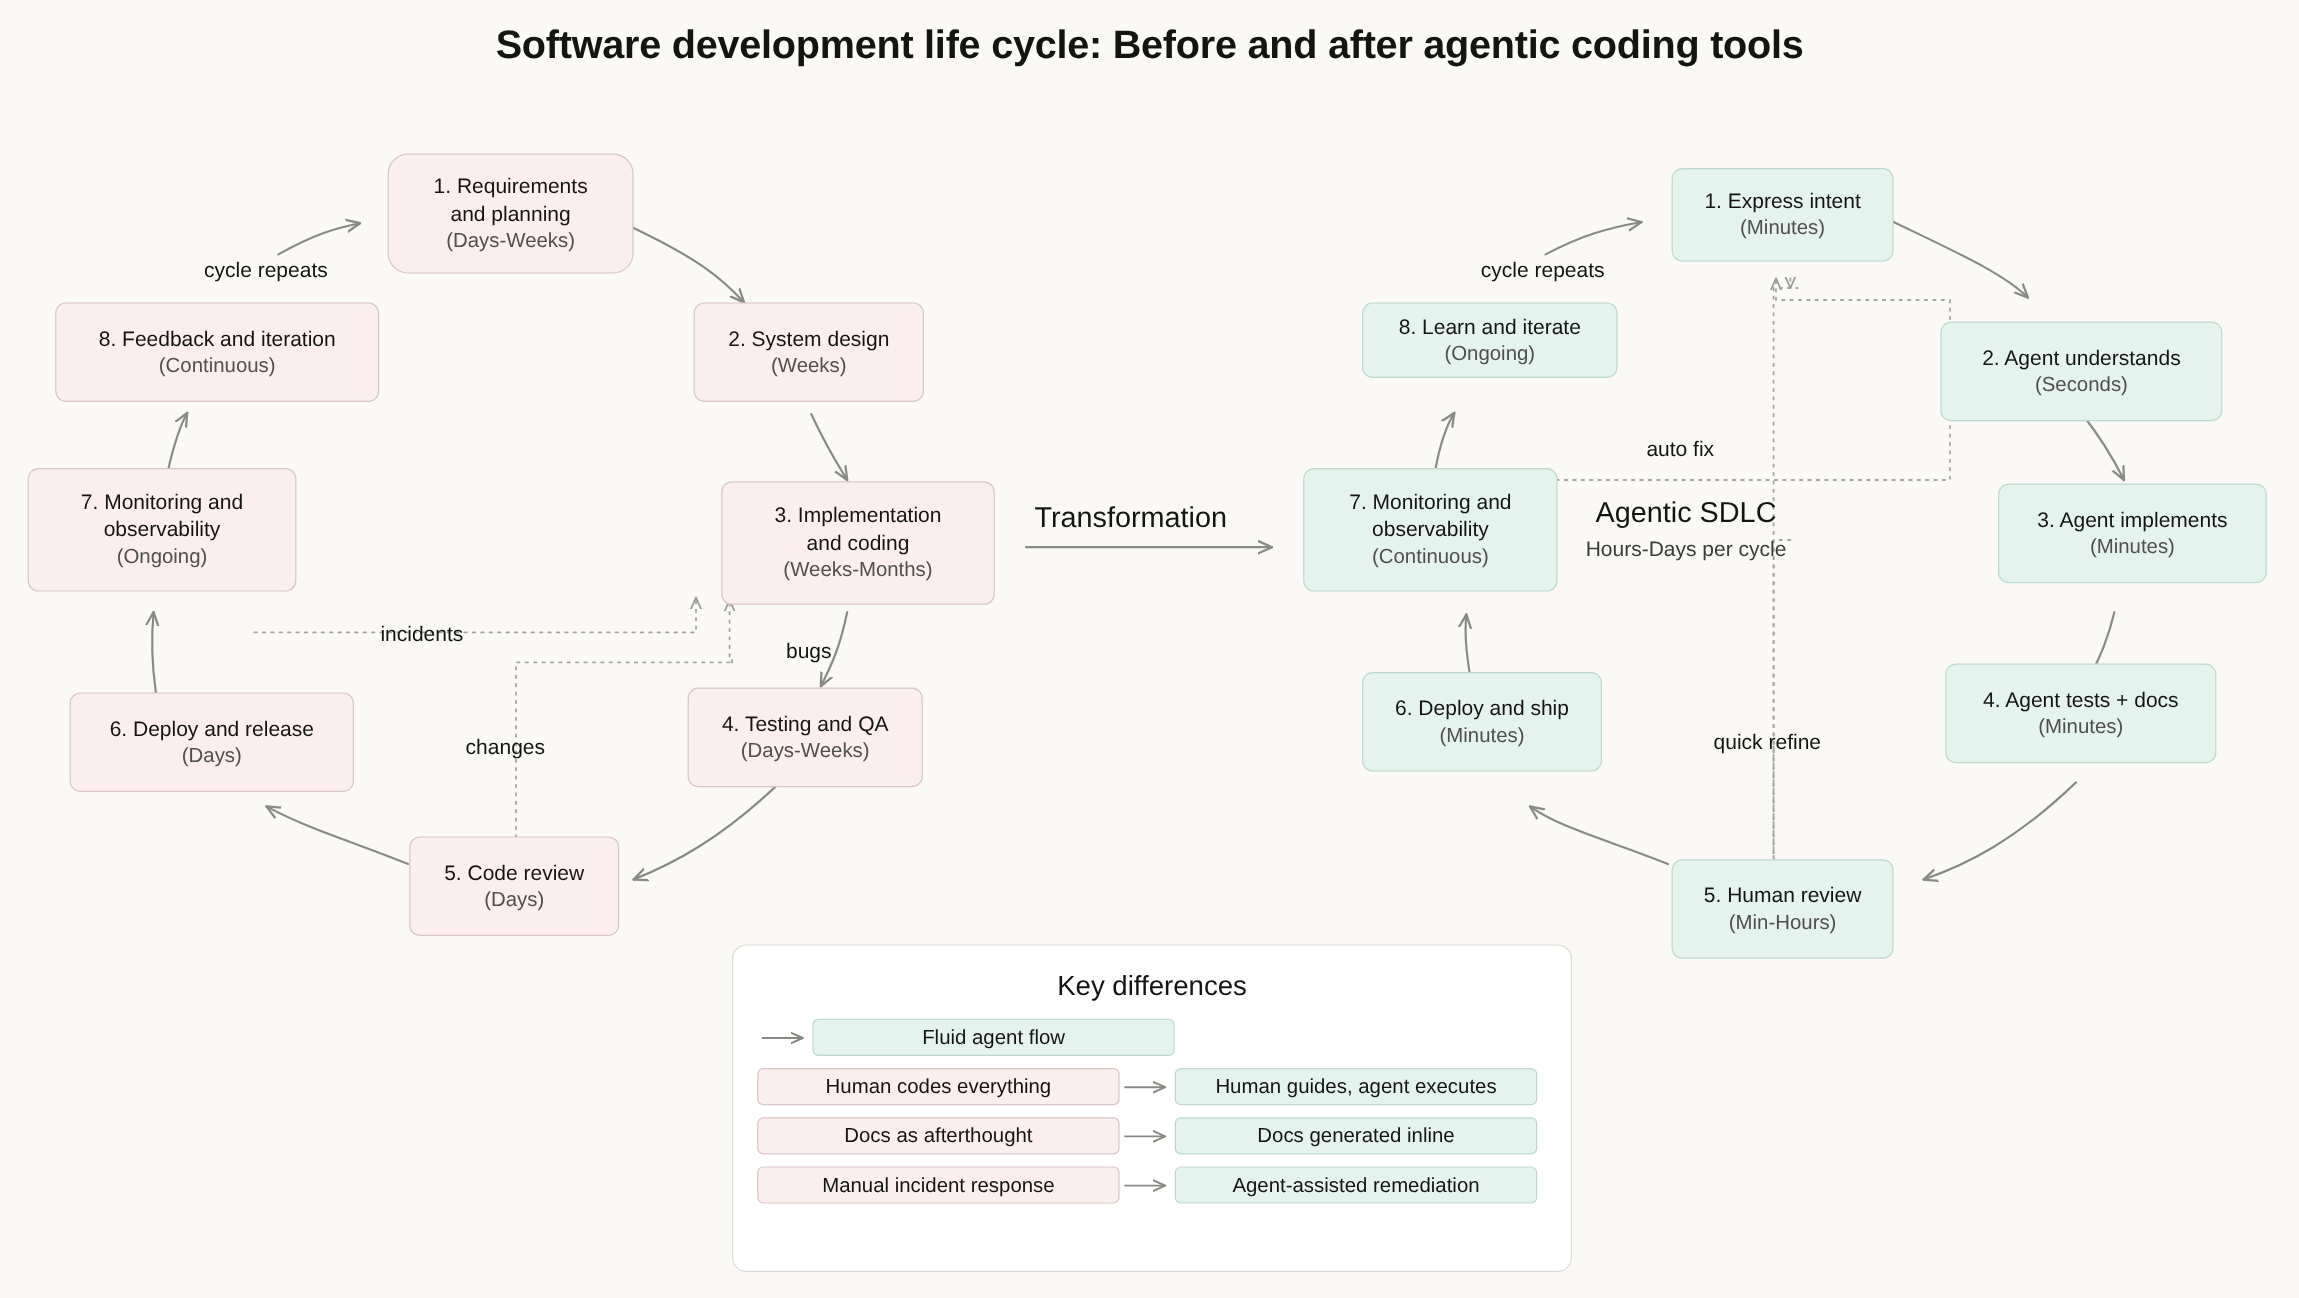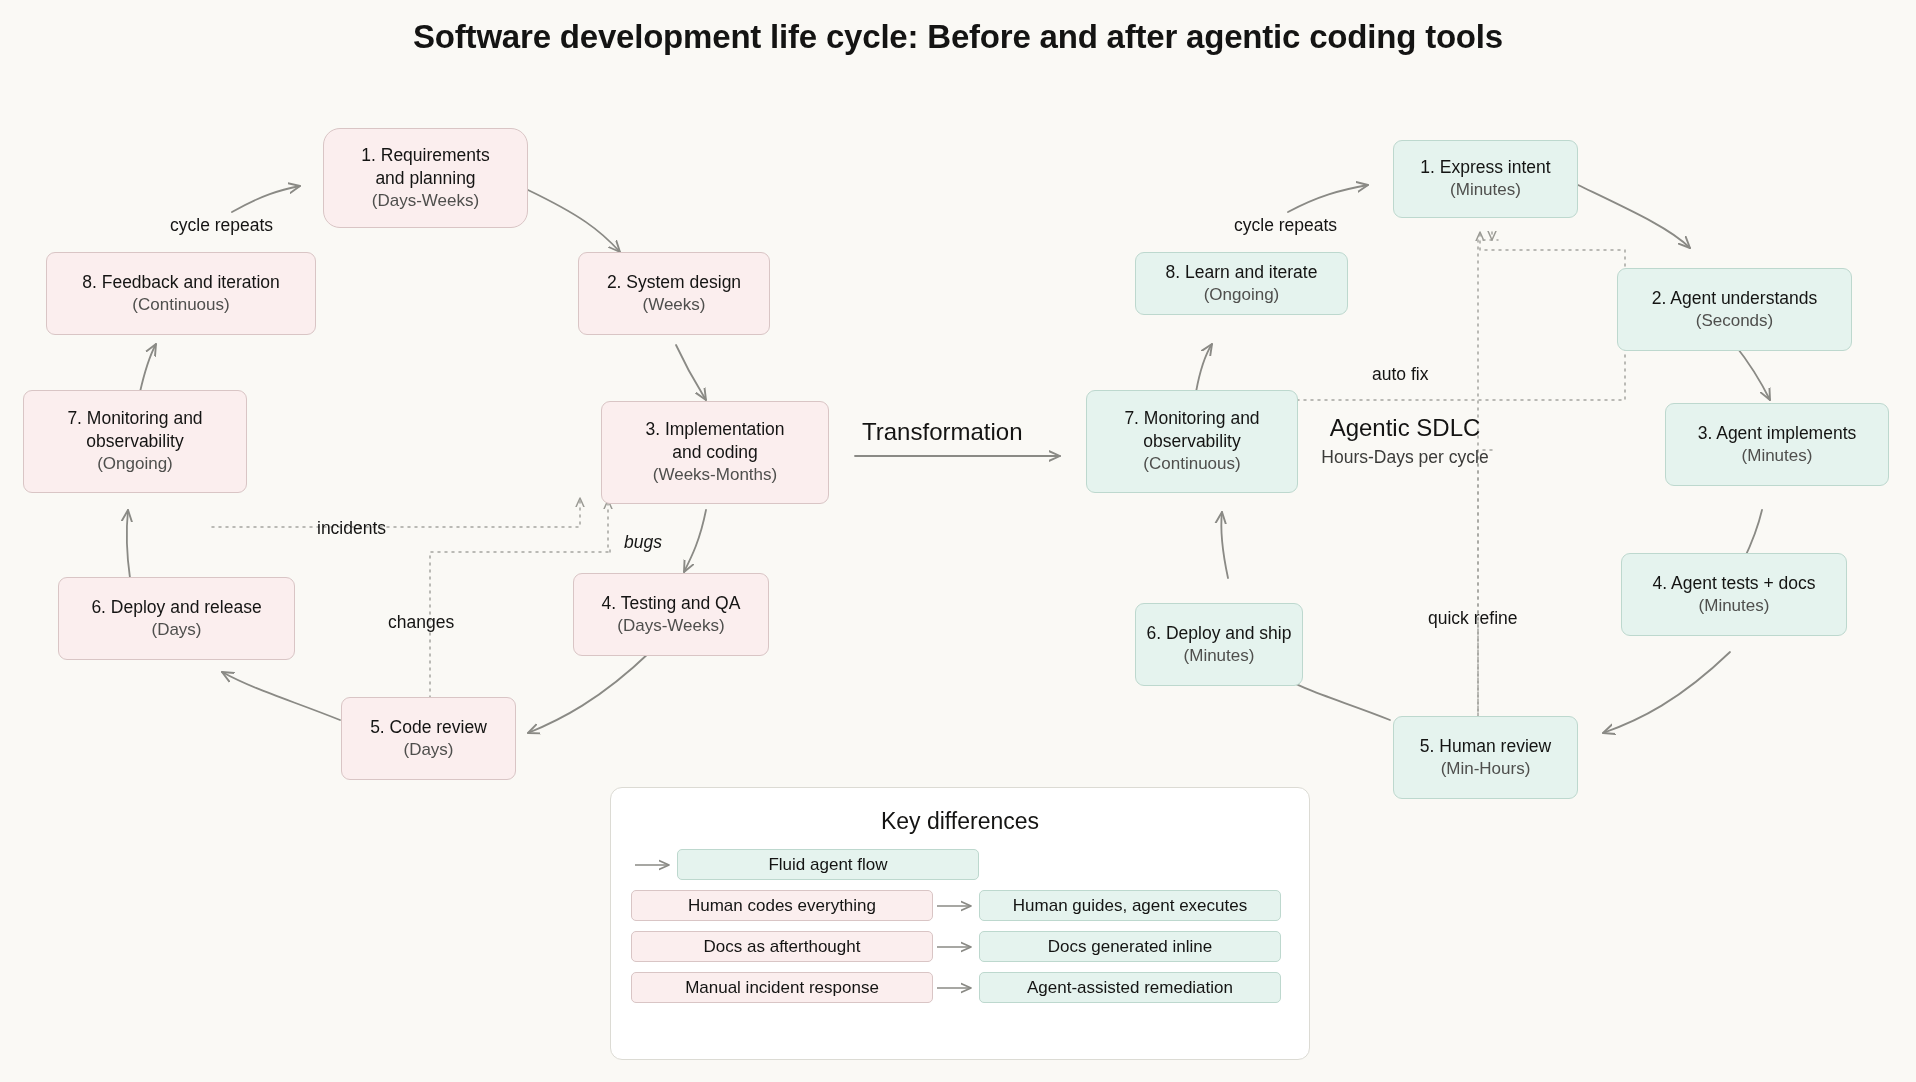--- a/index.html
+++ b/index.html
@@ -231,21 +231,21 @@
     <div class="sub">(Ongoing)</div>
   </div>
 
   <div class="node" style="left:46px; top:252px; width:270px; height:83px;">
     <div>8. Feedback and iteration</div>
     <div class="sub">(Continuous)</div>
   </div>
 
   <div class="clabel" style="left:170px; top:215px;">cycle repeats</div>
   <div class="clabel" style="left:317px; top:518px;">incidents</div>
-  <div class="clabel" style="left:624px; top:532px;font-style:italic;">bugs</div>
+  <div class="clabel" style="left:655px; top:532px;">bugs</div>
   <div class="clabel" style="left:388px; top:612px;">changes</div>
 
 
   <div class="transformation" style="left:862px; top:418px;">Transformation</div>
 
   <div class="node agentic" style="left:1393px; top:140px; width:185px; height:78px;">
     <div>1. Express intent</div>
     <div class="sub">(Minutes)</div>
   </div>
 
@@ -262,21 +262,21 @@
   <div class="node agentic" style="left:1621px; top:553px; width:226px; height:83px;">
     <div>4. Agent tests + docs</div>
     <div class="sub">(Minutes)</div>
   </div>
 
   <div class="node agentic" style="left:1393px; top:697px; width:185px; height:83px;margin-top:19px;">
     <div>5. Human review</div>
     <div class="sub">(Min-Hours)</div>
   </div>
 
-  <div class="node agentic" style="left:1135px; top:603px; width:168px; height:83px;">
+  <div class="node agentic" style="left:1135px; top:560px; width:200px; height:83px;">
     <div>6. Deploy and ship</div>
     <div class="sub">(Minutes)</div>
   </div>
 
   <div class="node agentic" style="left:1086px; top:390px; width:212px; height:103px;">
     <div>7. Monitoring and</div>
     <div>observability</div>
     <div class="sub">(Continuous)</div>
   </div>
 

